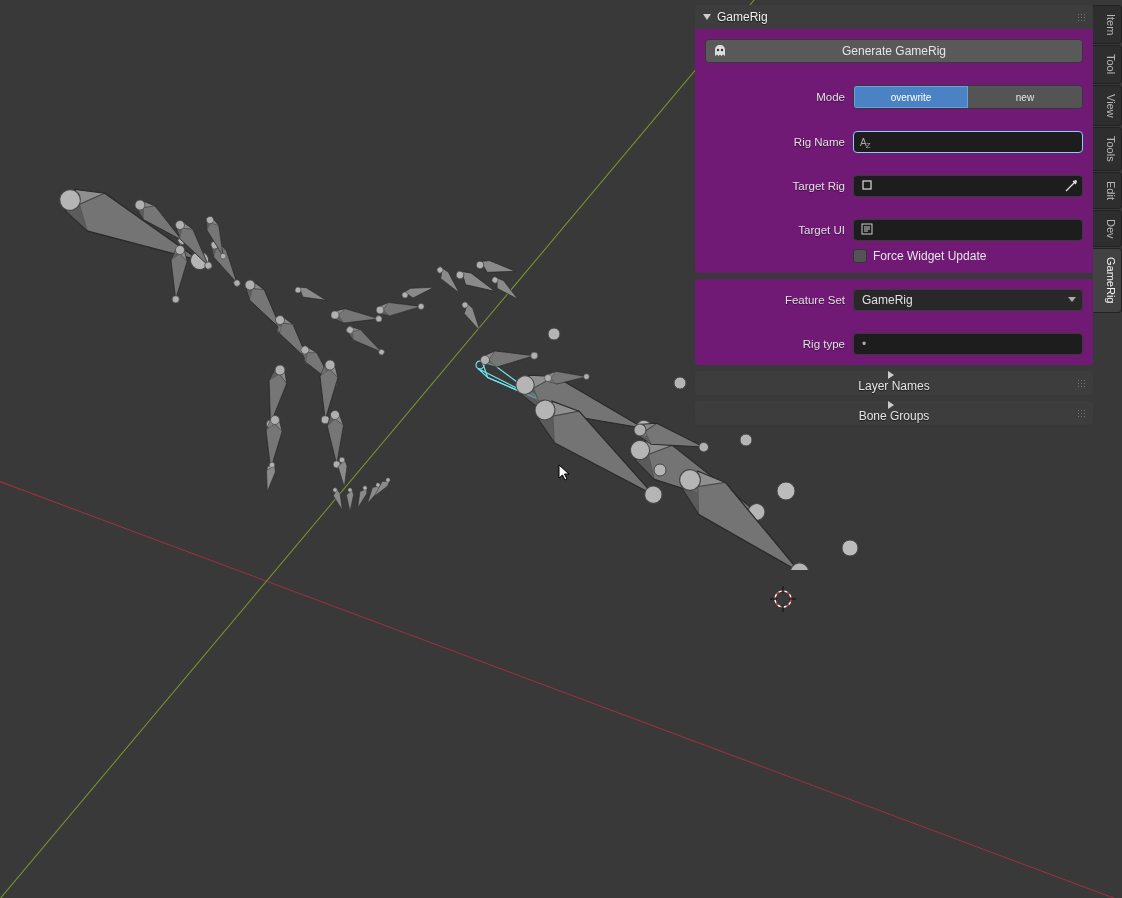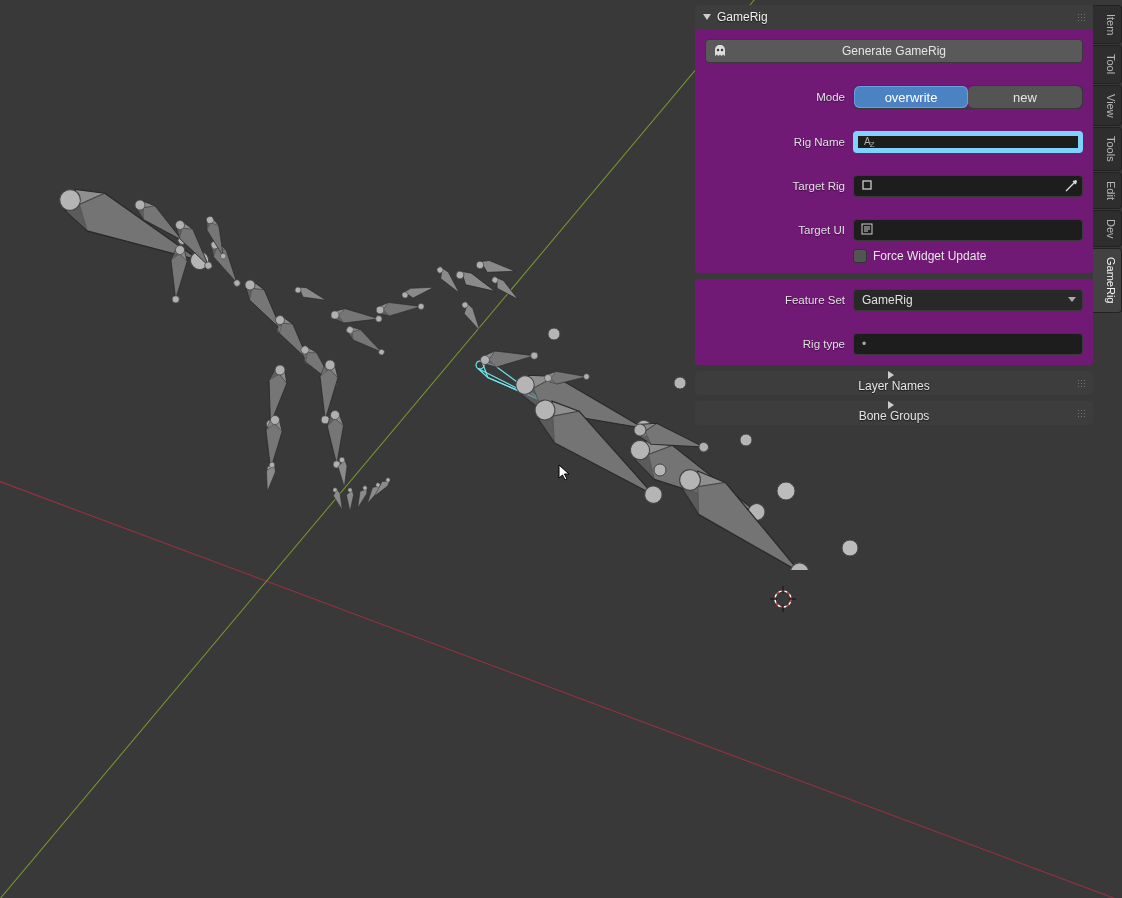--- a/index.html
+++ b/index.html
@@ -150,38 +150,37 @@
   }
   .toggle-btn {
     flex: 1;
     height: 22px;
     background: #545454;
     color: #e5e5e5;
     display: flex;
     align-items: center;
     justify-content: center;
     cursor: pointer;
-    font-size: 13px;
-    border-radius: 6px;
+    font-size: 10px;
   }
   .toggle-btn.active {
     background: #4a82c4;
     box-shadow: inset 0 0 0 1px #6aa0e0;
     color: #fff;
   }
   .text-input {
     flex: 1;
     height: 22px;
     background: #1d1d1d;
-    border: 5px solid #7dd3fc;
+    border: 1px solid #7dd3fc;
     border-radius: 4px;
     color: #e5e5e5;
     padding: 0 6px;
     display: flex;
-    align-items: flex-start;
+    align-items: center;
     position: relative;
   }
   .text-input .az {
     font-size: 10px;
     color: #aaa;
     margin-right: 2px;
     letter-spacing: -1px;
   }
   .text-input .sub { font-size: 8px; position: relative; top: 2px; }
   .dark-input {

